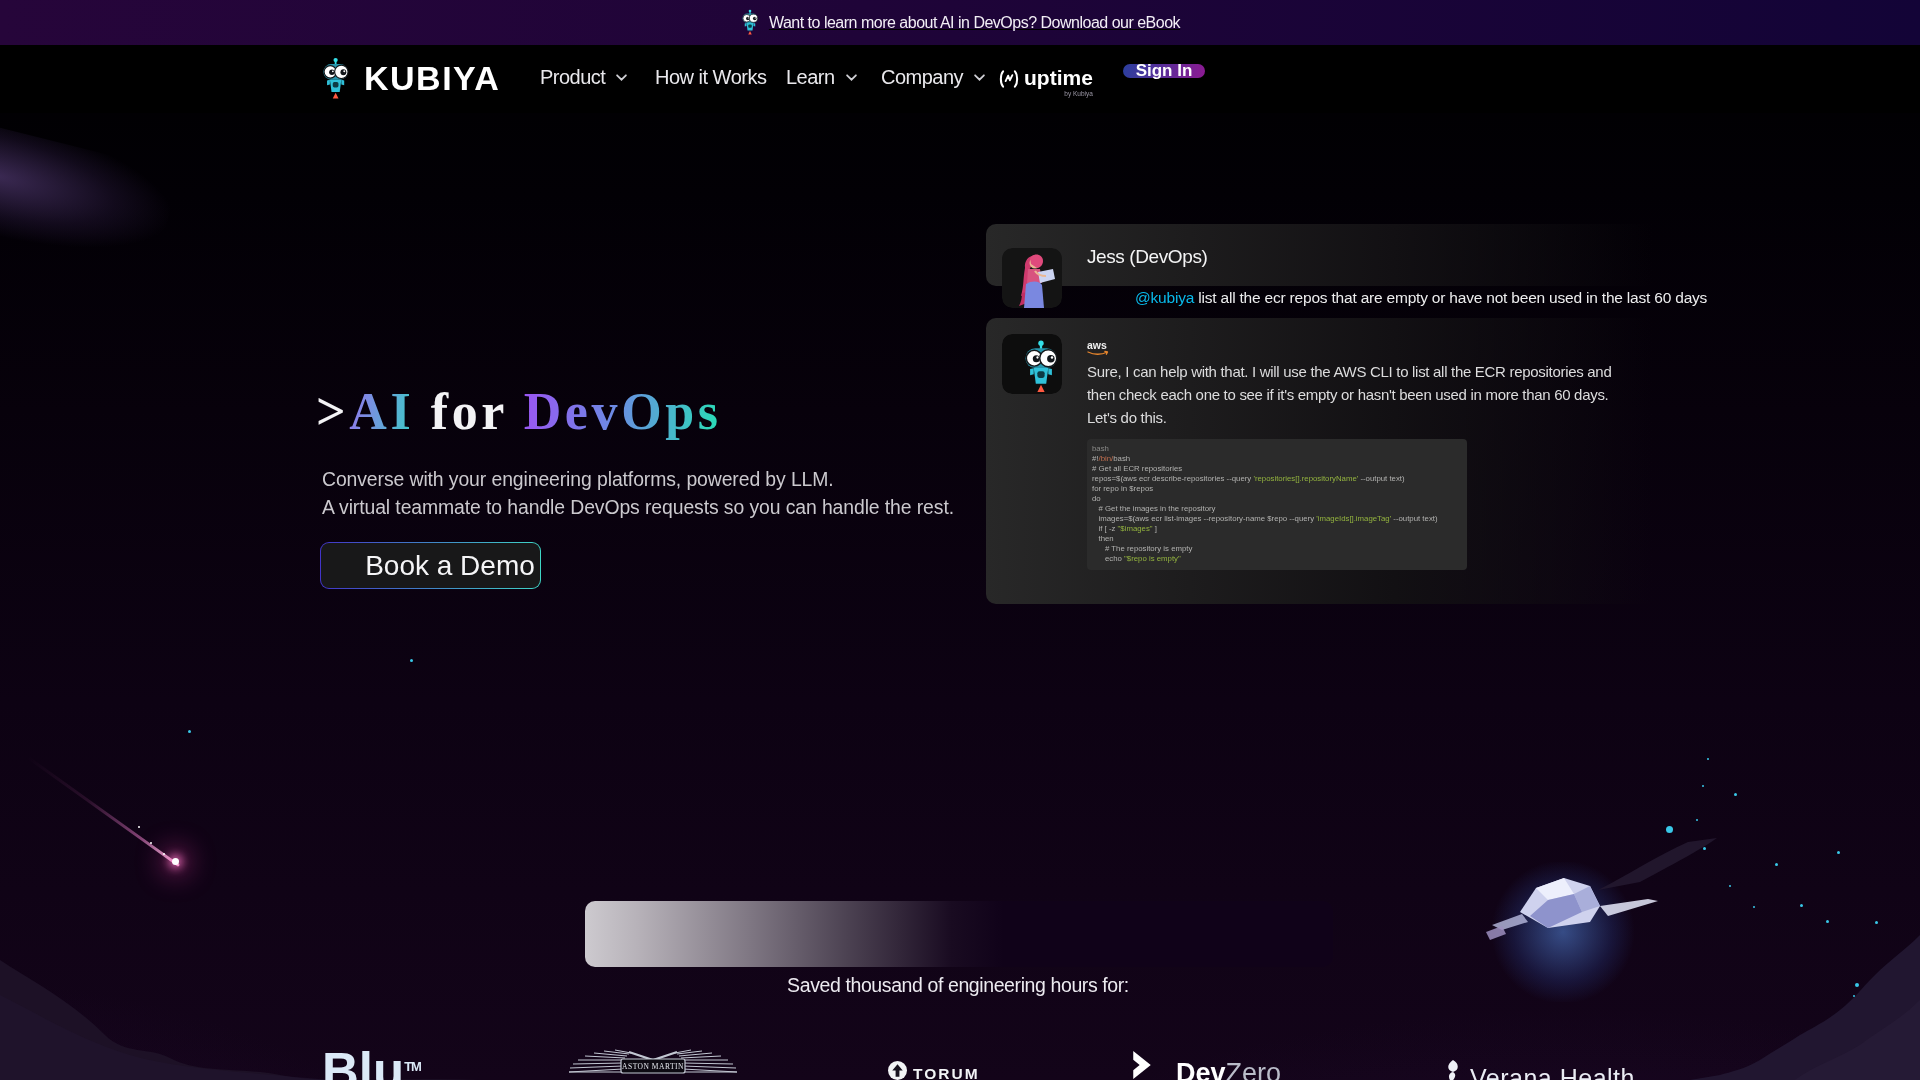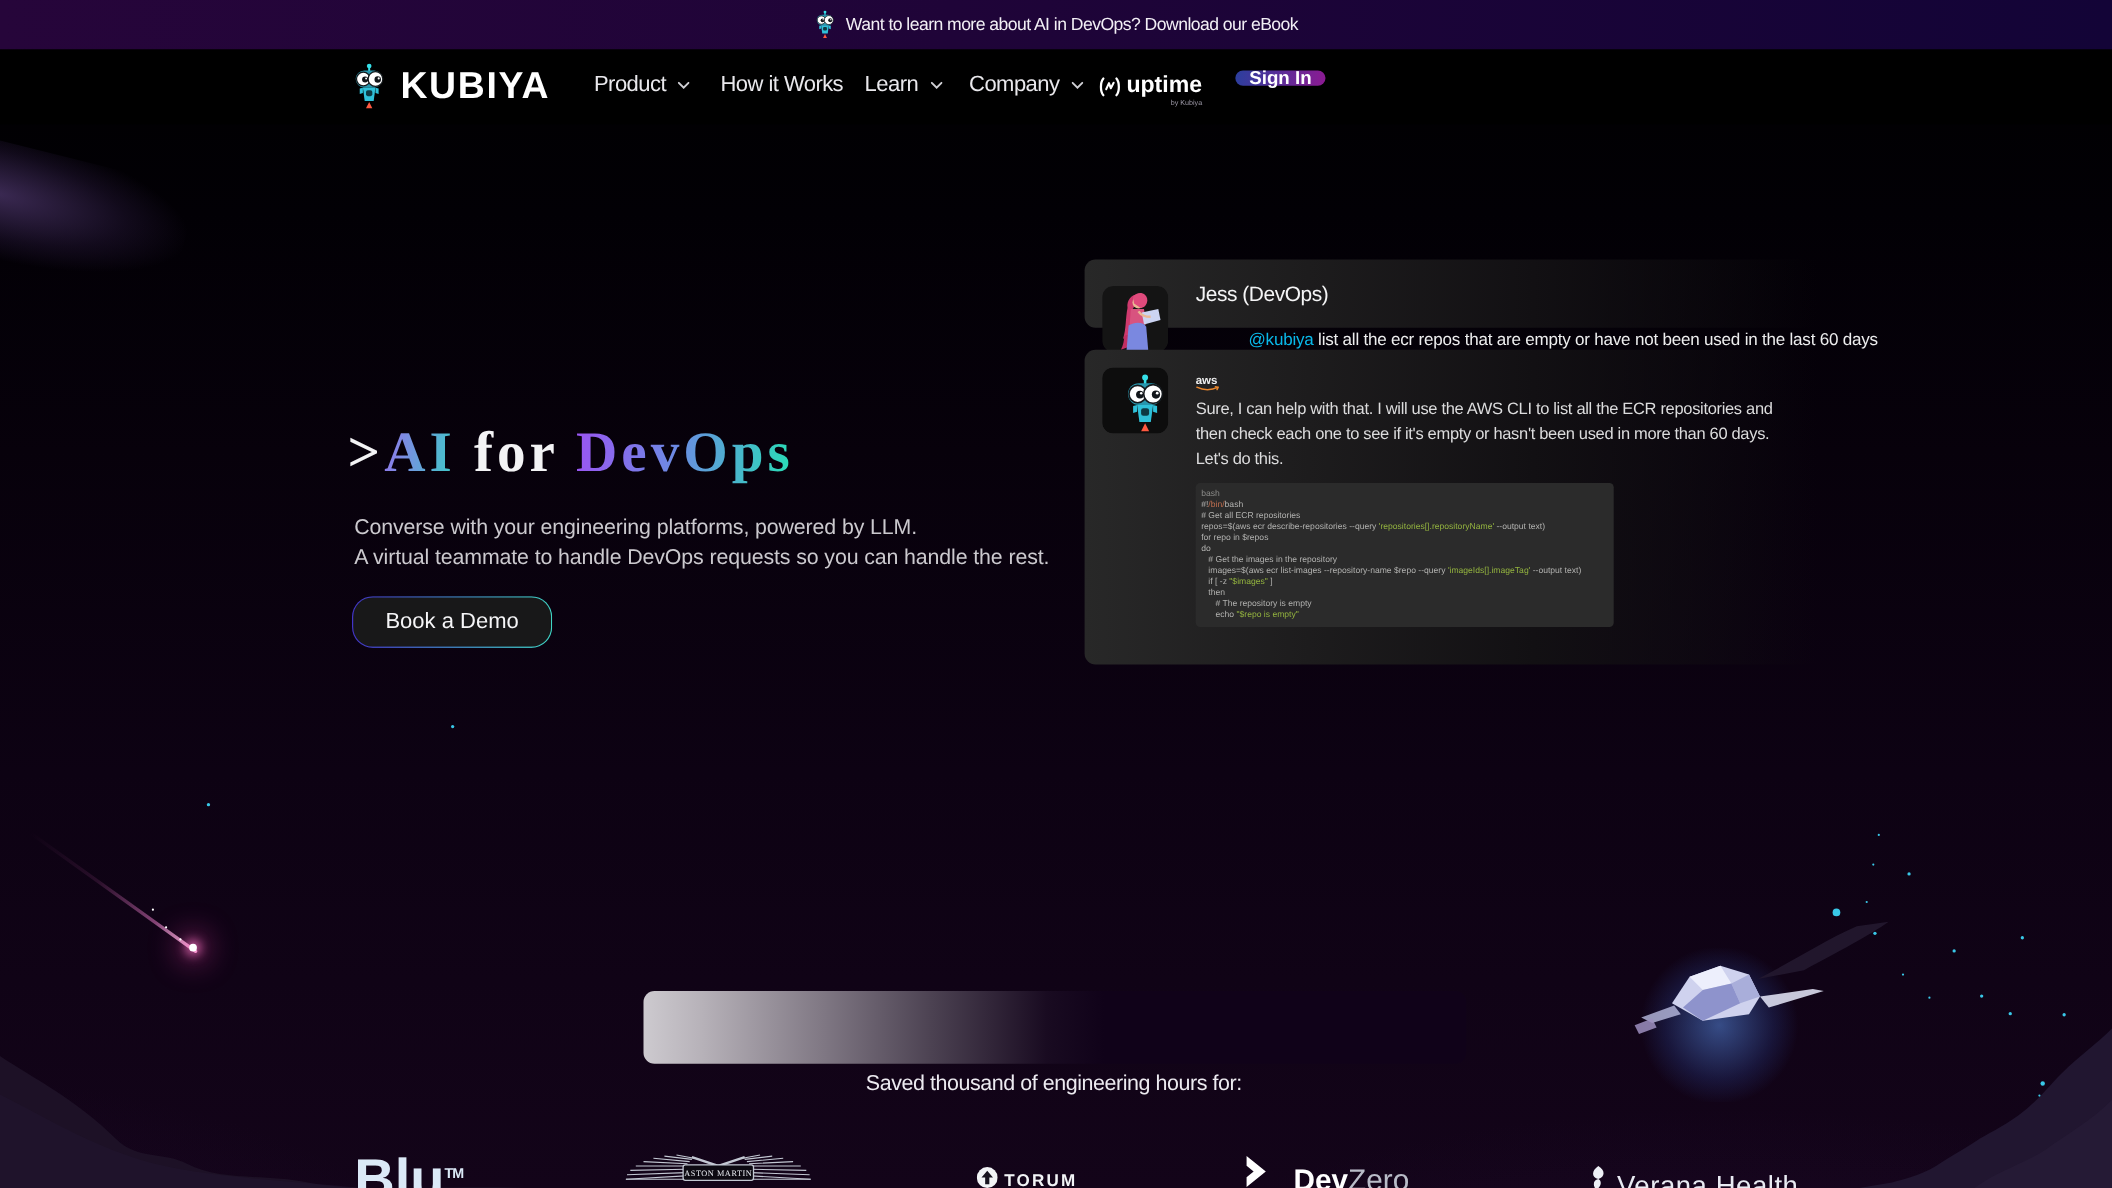--- a/index.html
+++ b/index.html
@@ -5,44 +5,44 @@
   html,body{margin:0;padding:0;background:#000;}
   #page{position:relative;width:1920px;height:1080px;overflow:hidden;
     font-family:"Liberation Sans",sans-serif;
     background:
       radial-gradient(1050px 430px at 82% 118%, rgba(58,20,88,.26), transparent 62%),
       radial-gradient(900px 380px at -6% 112%, rgba(52,16,80,.24), transparent 62%),
       linear-gradient(180deg,#000000 0%,#020005 18%,#07010b 38%,#0d0213 65%,#130419 100%);}
   .abs{position:absolute;}
   
   #announce{left:0;top:0;width:1920px;height:45px;display:flex;align-items:center;justify-content:center;gap:9px;
-    background:linear-gradient(90deg,#26053a 0%,#1f0438 45%,#130437 100%);}
+    background:linear-gradient(90deg,#26053a 0%,#1f0438 45%,#130437 100%);text-decoration:underline;}
   #announce .txt{font-size:16px;letter-spacing:-0.5px;color:#f2eff5;}
   
   #nav{left:0;top:45px;width:1920px;height:68px;background:#000;}
   .brand{left:322px;top:8px;display:flex;align-items:center;gap:9px;}
   .brand .wordmark{font-size:34px;font-weight:bold;color:#fff;letter-spacing:1.5px;}
   .nav-item{top:21px;display:flex;align-items:center;gap:11px;font-size:20px;letter-spacing:-0.5px;color:#e9e8ec;cursor:pointer;}
   .uptime{left:998px;top:22px;display:flex;align-items:flex-start;gap:4px;color:#fff;}
   .uptime .u-name{font-size:21px;font-weight:bold;letter-spacing:0;line-height:21px;}
   .uptime .u-by{display:block;font-size:6.5px;color:#9b97a5;text-align:right;margin-top:1px;}
   .signin{left:1123px;top:19px;width:82px;height:14px;border-radius:7px;display:flex;align-items:center;justify-content:center;
     background:linear-gradient(100deg,#2b3f9e 0%,#8c1a92 100%);color:#fff;font-size:17px;font-weight:700;cursor:pointer;}
   
   #hero-title{left:316px;top:386px;font-family:Liberation Serif, serif;font-weight:bold;font-size:52px;line-height:1;letter-spacing:3.6px;white-space:nowrap;color:#f3f3f5;}
   #hero-title .g-ai{background:linear-gradient(100deg,#8d7bea 10%,#3fc9c9 95%);-webkit-background-clip:text;background-clip:text;color:transparent;}
   #hero-title .g-dev{background:linear-gradient(95deg,#9a55f2 0%,#6d8ae4 45%,#27dfb5 100%);-webkit-background-clip:text;background-clip:text;color:transparent;}
   #hero-sub{left:322px;top:466px;font-size:19.4px;letter-spacing:-0.1px;line-height:27.5px;color:#cbc9ce;white-space:nowrap;}
-  #cta{left:320px;top:542px;width:180px;height:45px;border-radius:19px;display:flex;align-items:center;justify-content:center;
-    font-size:20px;color:#f5f5f7;cursor:pointer;border:1px solid transparent;
-    background:linear-gradient(#181819,#181819) padding-box,linear-gradient(90deg,#4234c8 0%,#3fd6c6 100%) border-box;}
+  #cta{left:320px;top:542px;width:180px;height:45px;border-radius:9px;display:flex;align-items:center;justify-content:center;
+    font-size:28px;color:#f5f5f7;cursor:pointer;border:1px solid transparent;
+    background:linear-gradient(#181819,#181819) padding-box,linear-gradient(90deg,#4234c8 0%,#3fd6c6 100%) border-box;padding-left:39px;}
   
   .card{left:986px;width:680px;border-radius:10px;display:flex;
     background:linear-gradient(90deg,#282828 0%,#1d1c1d 30%,#121013 60%,rgba(8,6,10,0) 98%);}
-  #card1{top:236px;height:62px;padding:24px 14px 0 16px;box-sizing:border-box;gap:25px;}
+  #card1{top:224px;height:62px;padding:24px 14px 0 16px;box-sizing:border-box;gap:25px;}
   #card2{top:318px;height:286px;padding:16px 14px 0 16px;box-sizing:border-box;gap:25px;}
   .avatar{width:60px;height:60px;border-radius:10px;flex:0 0 60px;}
   .c-name{font-size:19px;letter-spacing:-0.4px;color:#f4f4f5;font-weight:500;line-height:22px;}
   #card1 .c-name{margin-top:-2px;}
   .c-msg{font-size:15.5px;letter-spacing:-0.2px;color:#ededee;margin-top:21px;white-space:nowrap;margin-left:48px;}
   .mention{color:#09b9ea;}
   .aws-mark{margin-top:5px;height:17px;}
   .k-para{margin-top:5px;font-size:15px;letter-spacing:-0.3px;line-height:22.75px;color:#dcdcdd;}
   .k-para span{display:block;white-space:nowrap;}
   #code-block{margin-top:10px;width:380px;box-sizing:border-box;background:#2b2b2b;border-radius:4px;padding:5px 6px 6px 5px;

